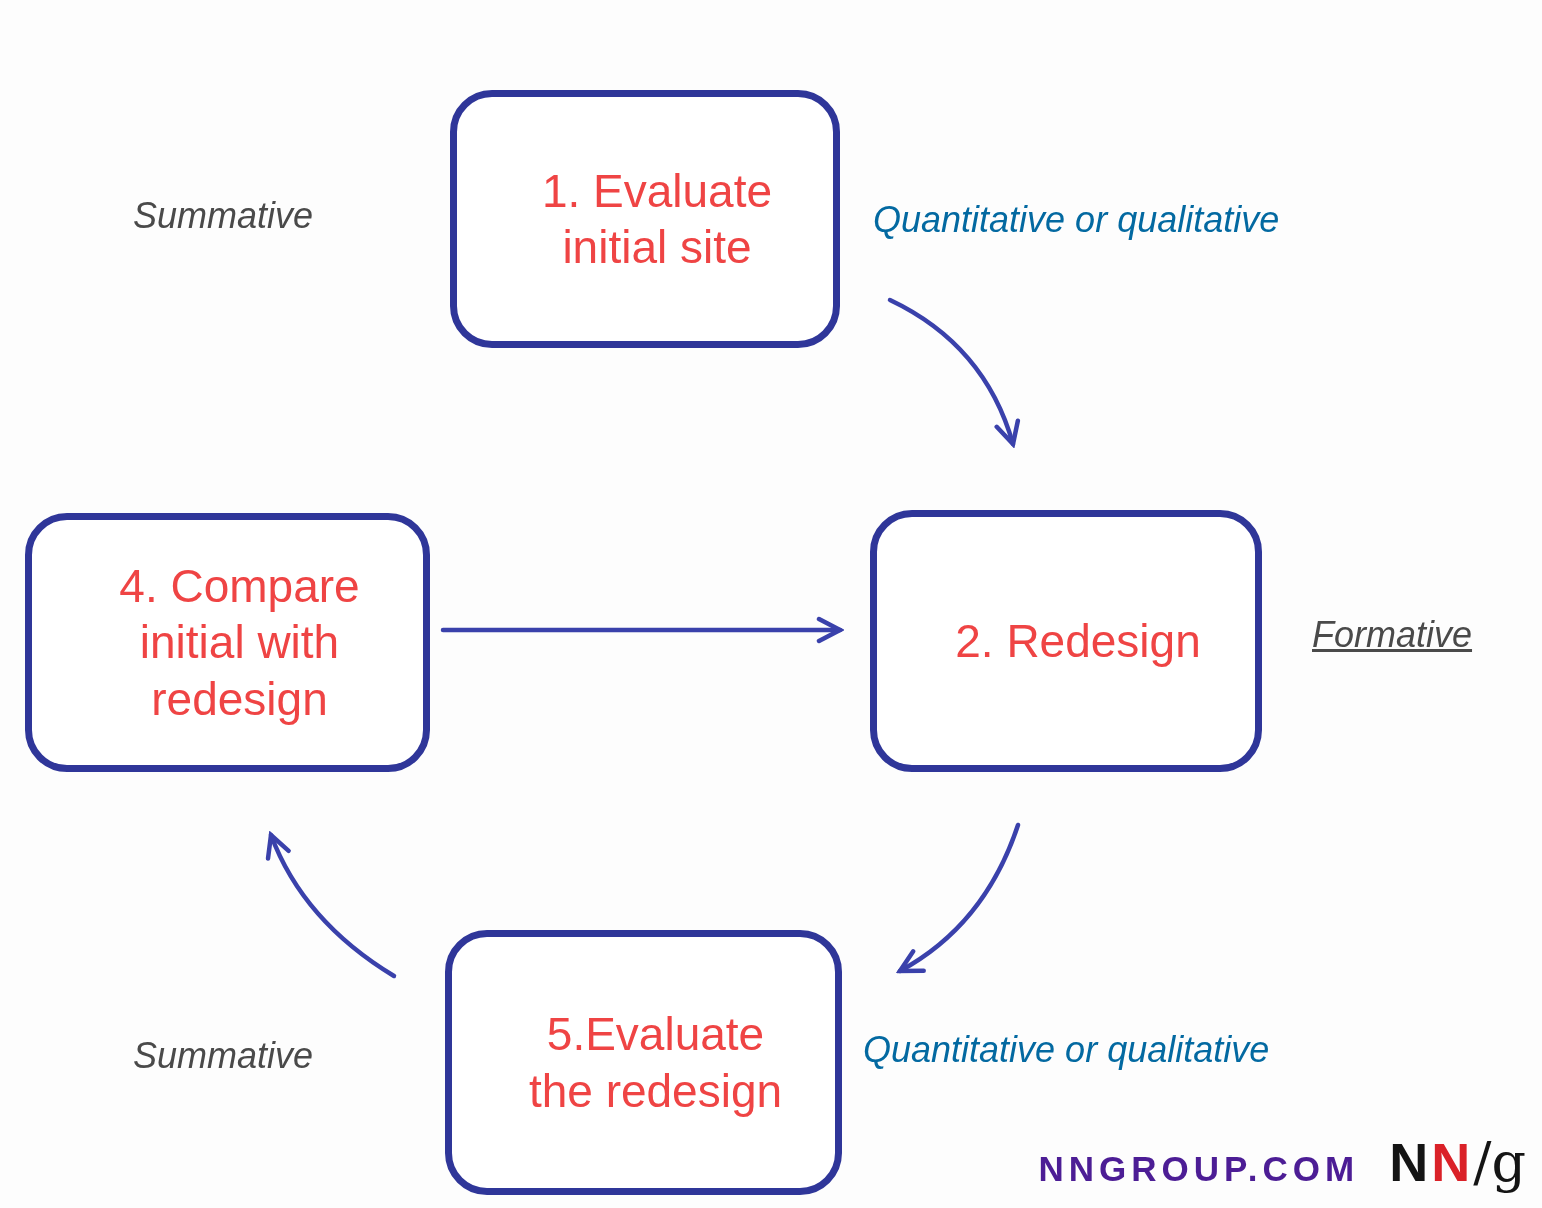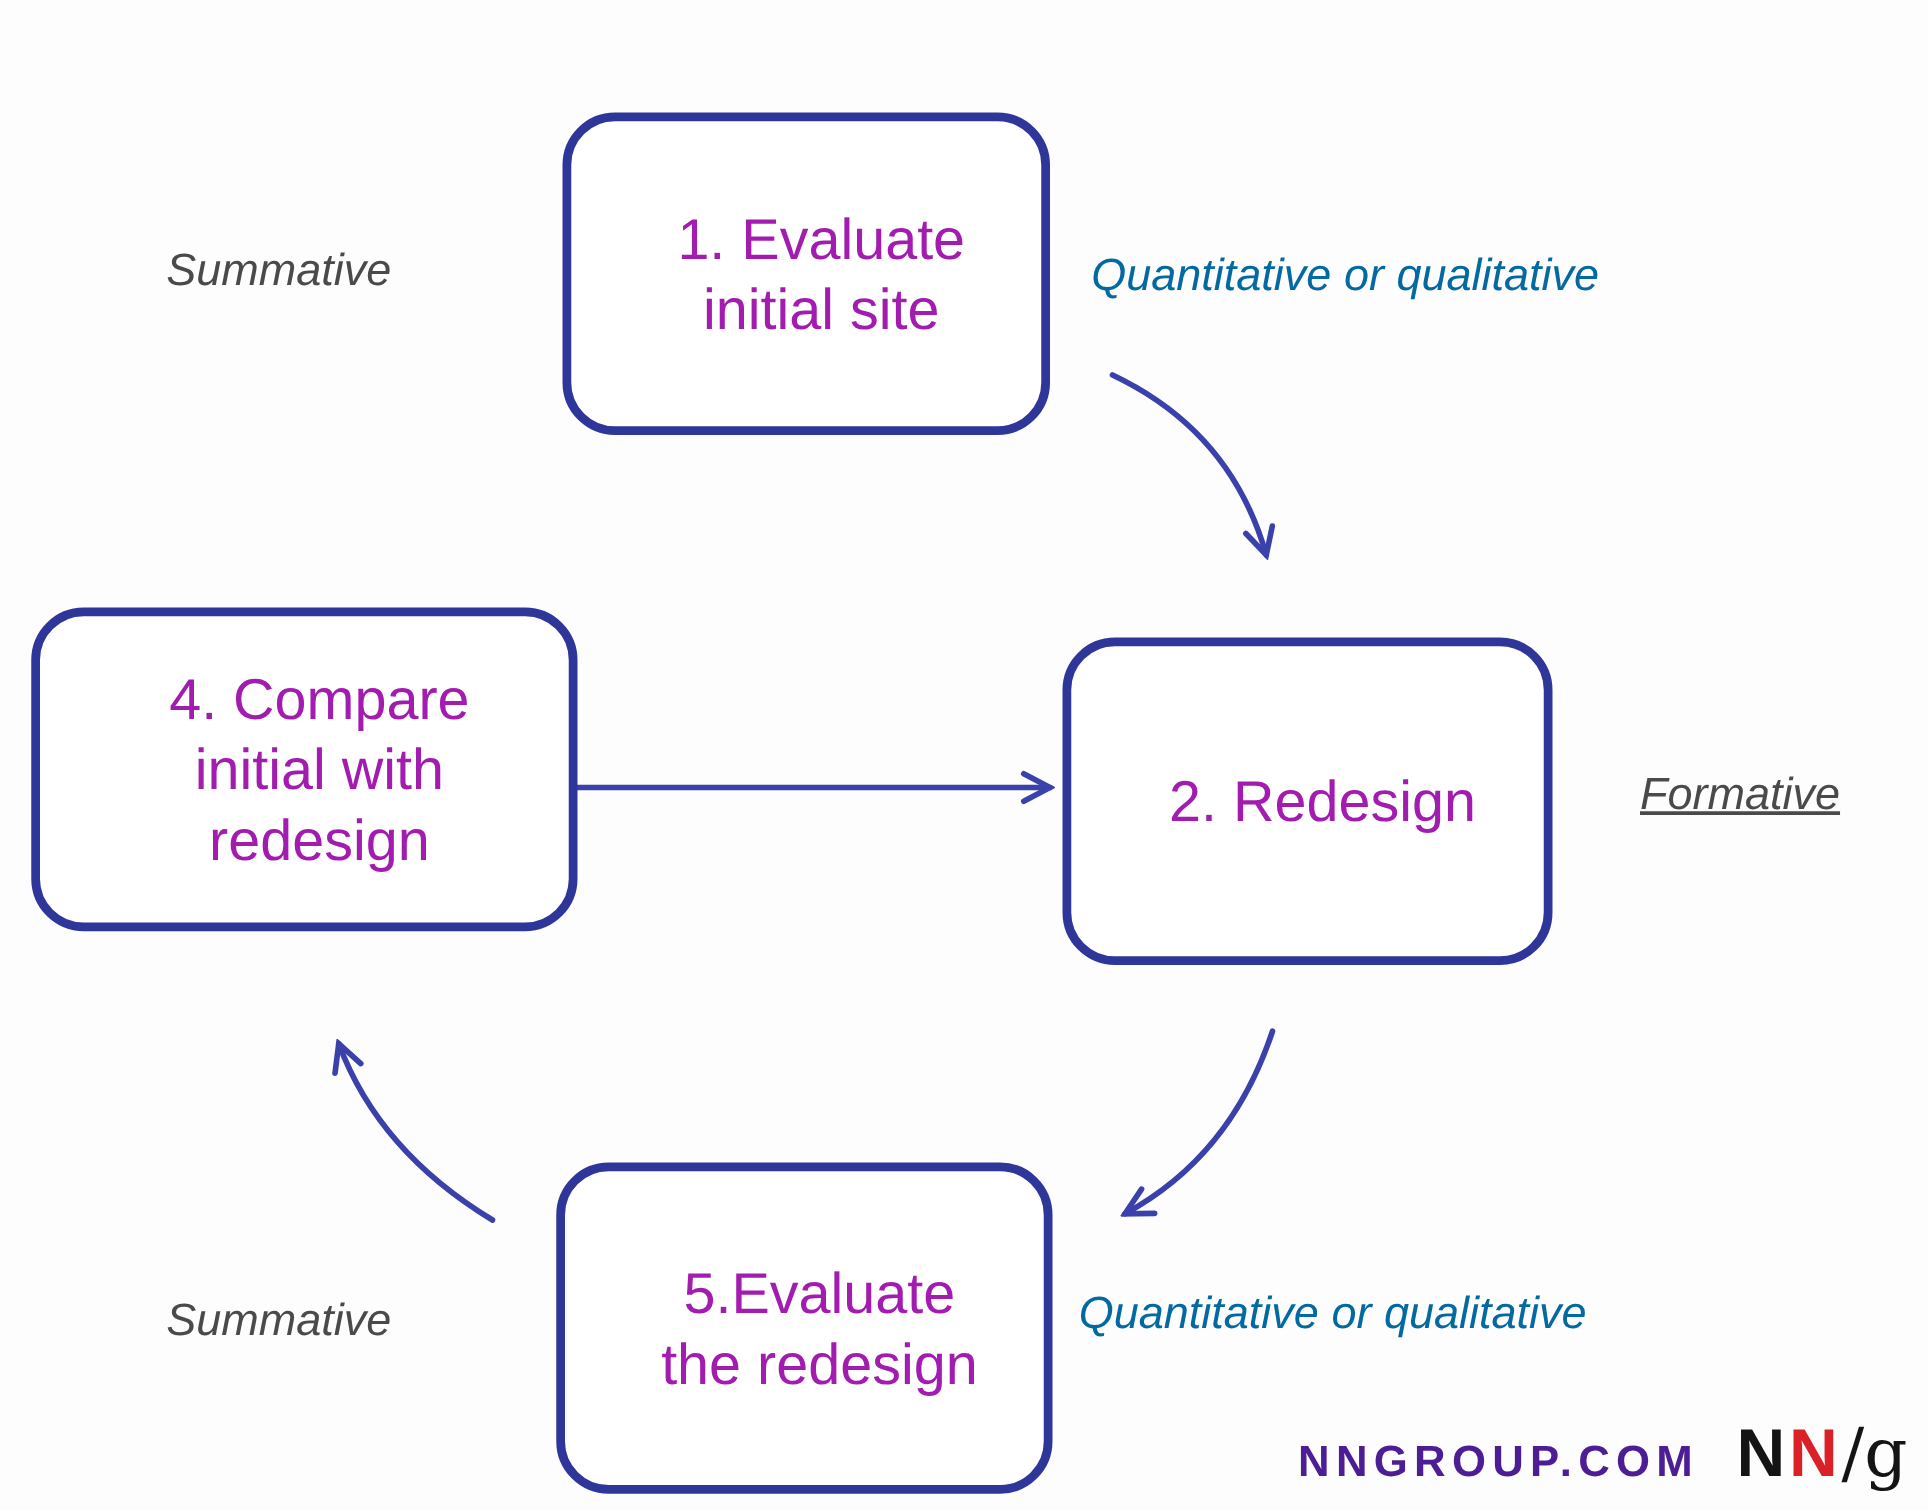--- a/index.html
+++ b/index.html
@@ -29,30 +29,30 @@
   .node {
     position: absolute;
     box-sizing: border-box;
     border: 7px solid #2f3699;
     border-radius: 42px;
     background: #ffffff;
     display: flex;
     align-items: center;
     justify-content: center;
     text-align: center;
-    color: #a21caf;
+    color: #ef4444;
     font-size: 46px;
     line-height: 1.22;
     padding-left: 24px;
   }
   .node span { white-space: pre-line; }
   .node-1 { left: 450px; top:  90px; width: 390px; height: 258px; }
-  .node-2 { left: 850px; top: 510px; width: 392px; height: 262px; }
+  .node-2 { left: 870px; top: 510px; width: 392px; height: 262px; }
   .node-3 { left: 445px; top: 930px; width: 397px; height: 265px; }
-  .node-4 { left:  25px; top: 486px; width: 437px; height: 259px; }
+  .node-4 { left:  25px; top: 513px; width: 405px; height: 259px; }
   .annotation {
     position: absolute;
     font-style: italic;
     font-size: 36px;
     line-height: 1.3;
     white-space: nowrap;
   }
   .gray-label { color: #4a4a4a; }
   .teal-label { color: #0369a1; }
   .ann-top-left     { left: 133px;  top: 193px; }

